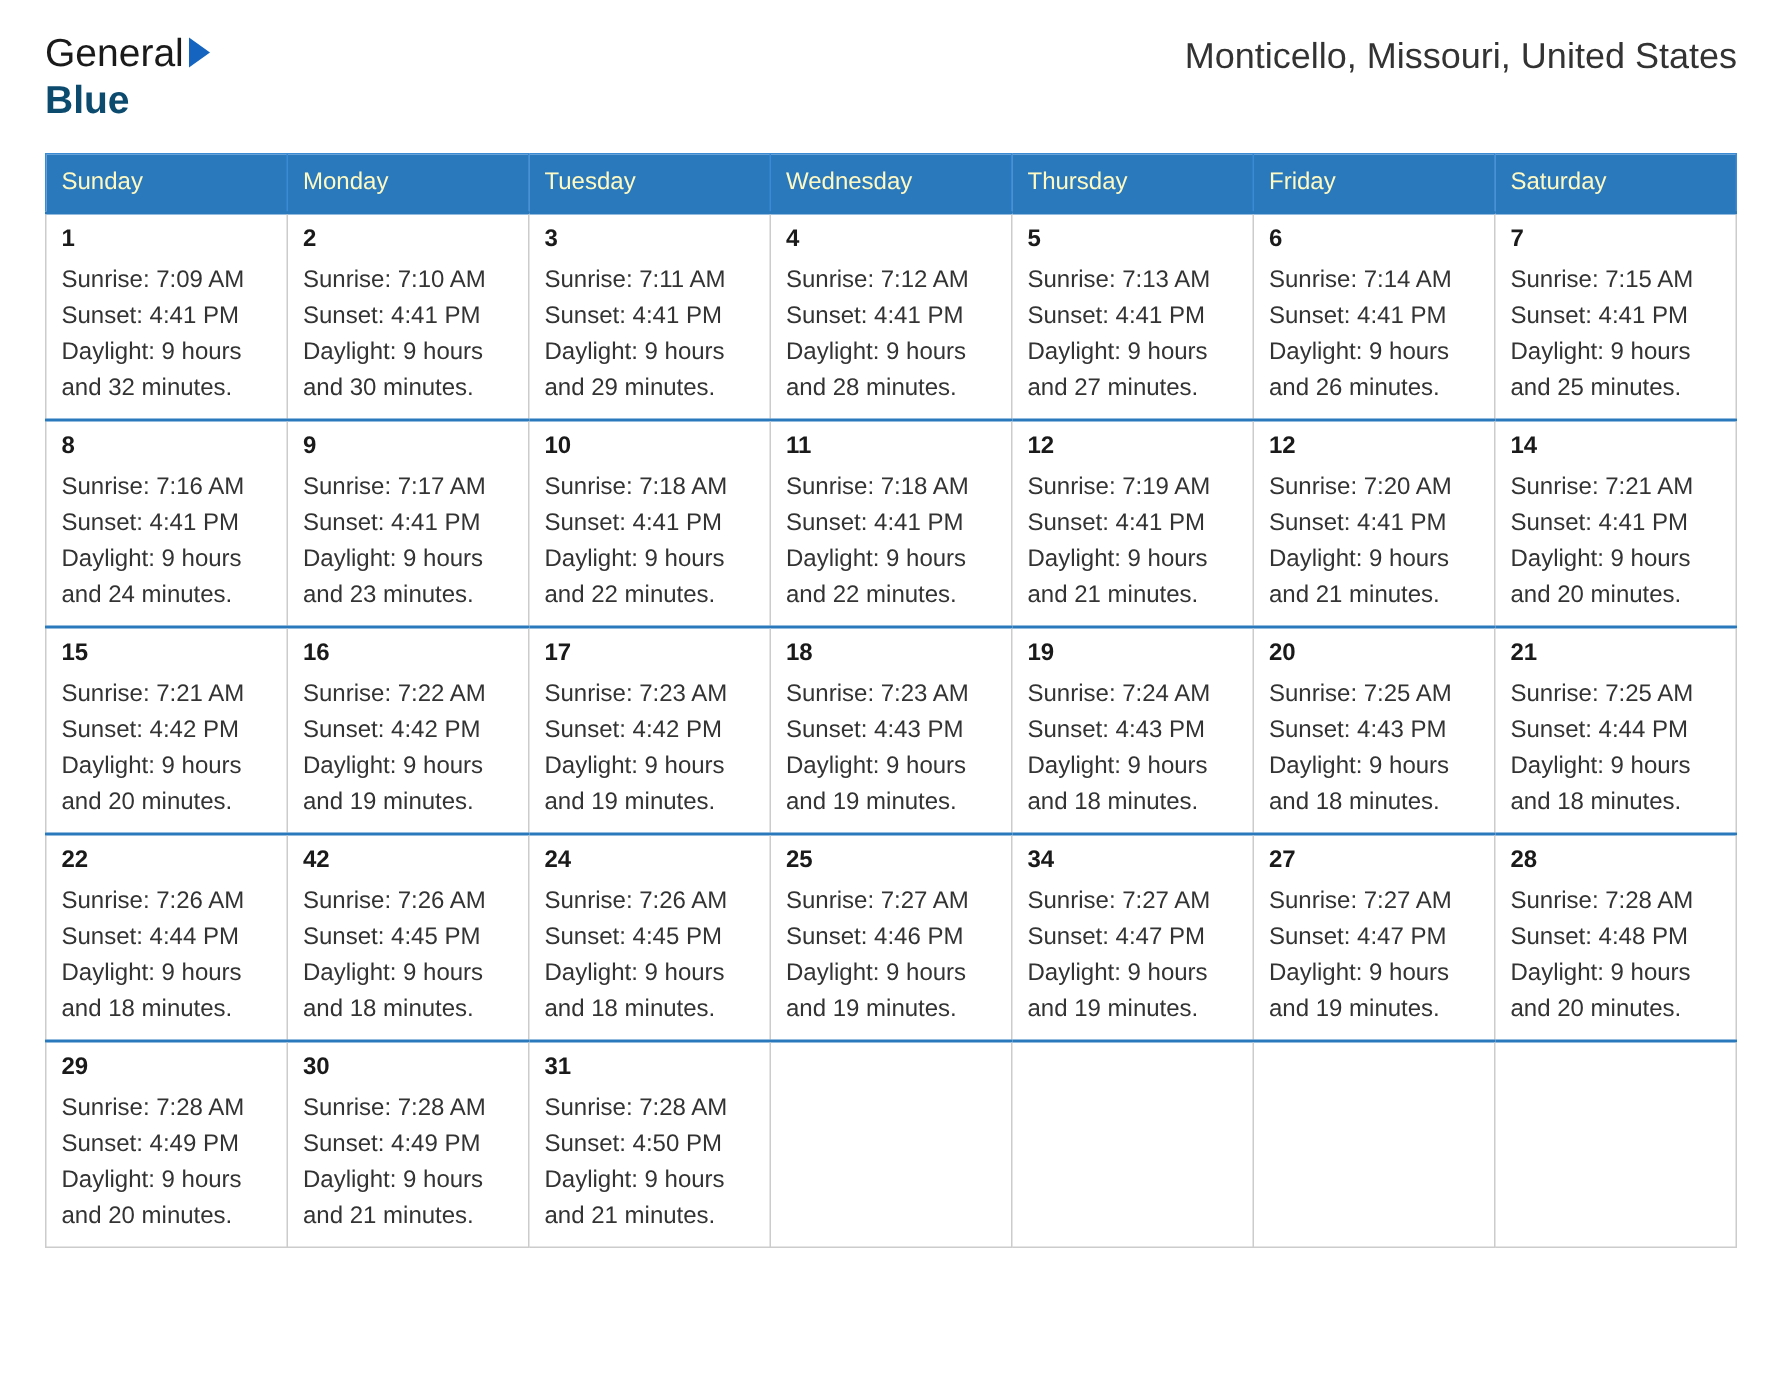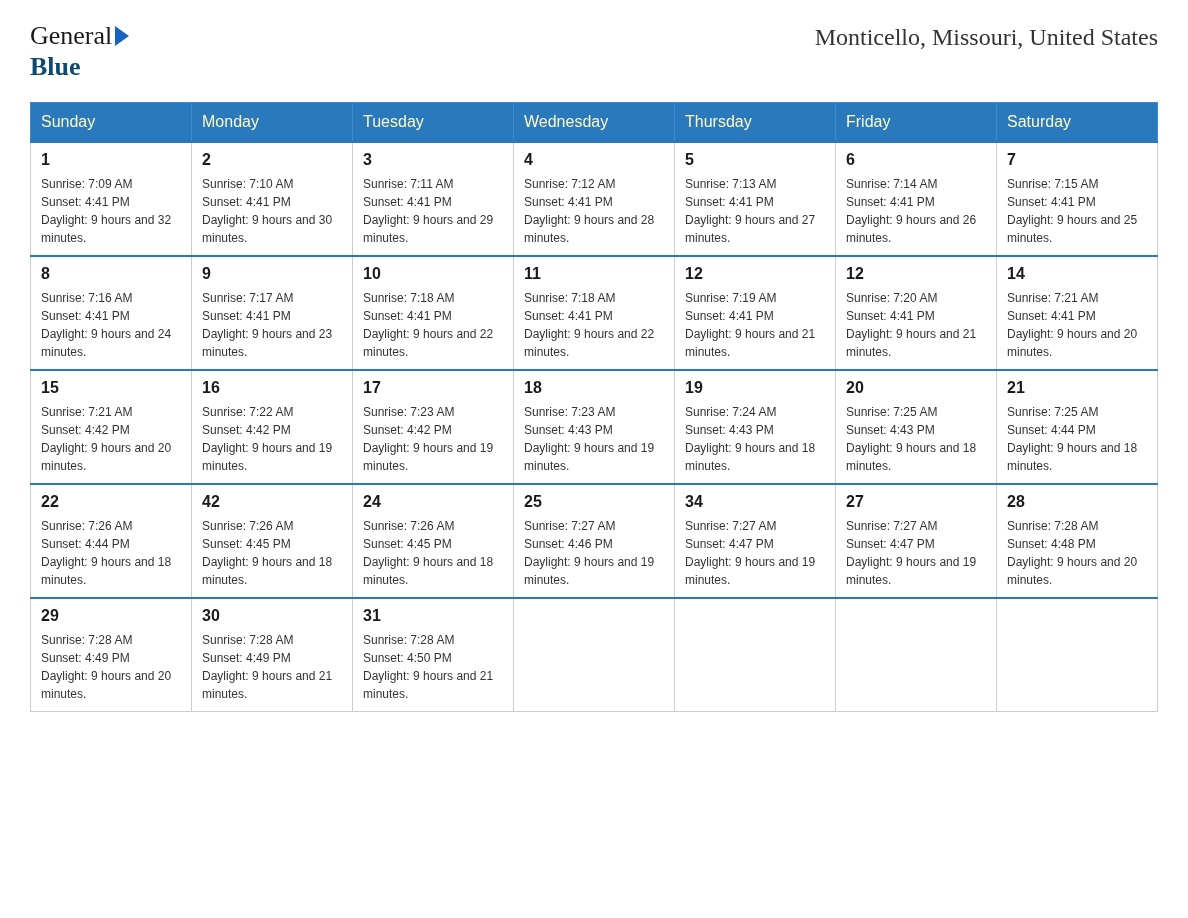--- a/index.html
+++ b/index.html
@@ -8,21 +8,20 @@
       background: #ffffff;
       padding: 20px 30px;
       width: 1188px;
       min-height: 918px;
     }
     .header {
       display: flex;
       justify-content: space-between;
       align-items: flex-start;
       margin-bottom: 20px;
-      font-family: Liberation Serif, serif;
     }
     .logo {
       display: flex;
       align-items: center;
     }
     .title-block {
       text-align: right;
     }
     .month-title {
       font-size: 52px;
@@ -56,21 +55,21 @@
       width: calc(100% / 7);
       min-height: 100px;
     }
     .day-number {
       font-size: 16px;
       font-weight: bold;
       color: #1a1a1a;
       margin-bottom: 6px;
     }
     .day-info {
-      font-size: 12px;
+      font-size: 16px;
       color: #333333;
       line-height: 1.5;
     }
     .empty-cell {
       background: #ffffff;
     }
     .week-row td {
       border-top: 2px solid #2979bc;
     }
   </style>

